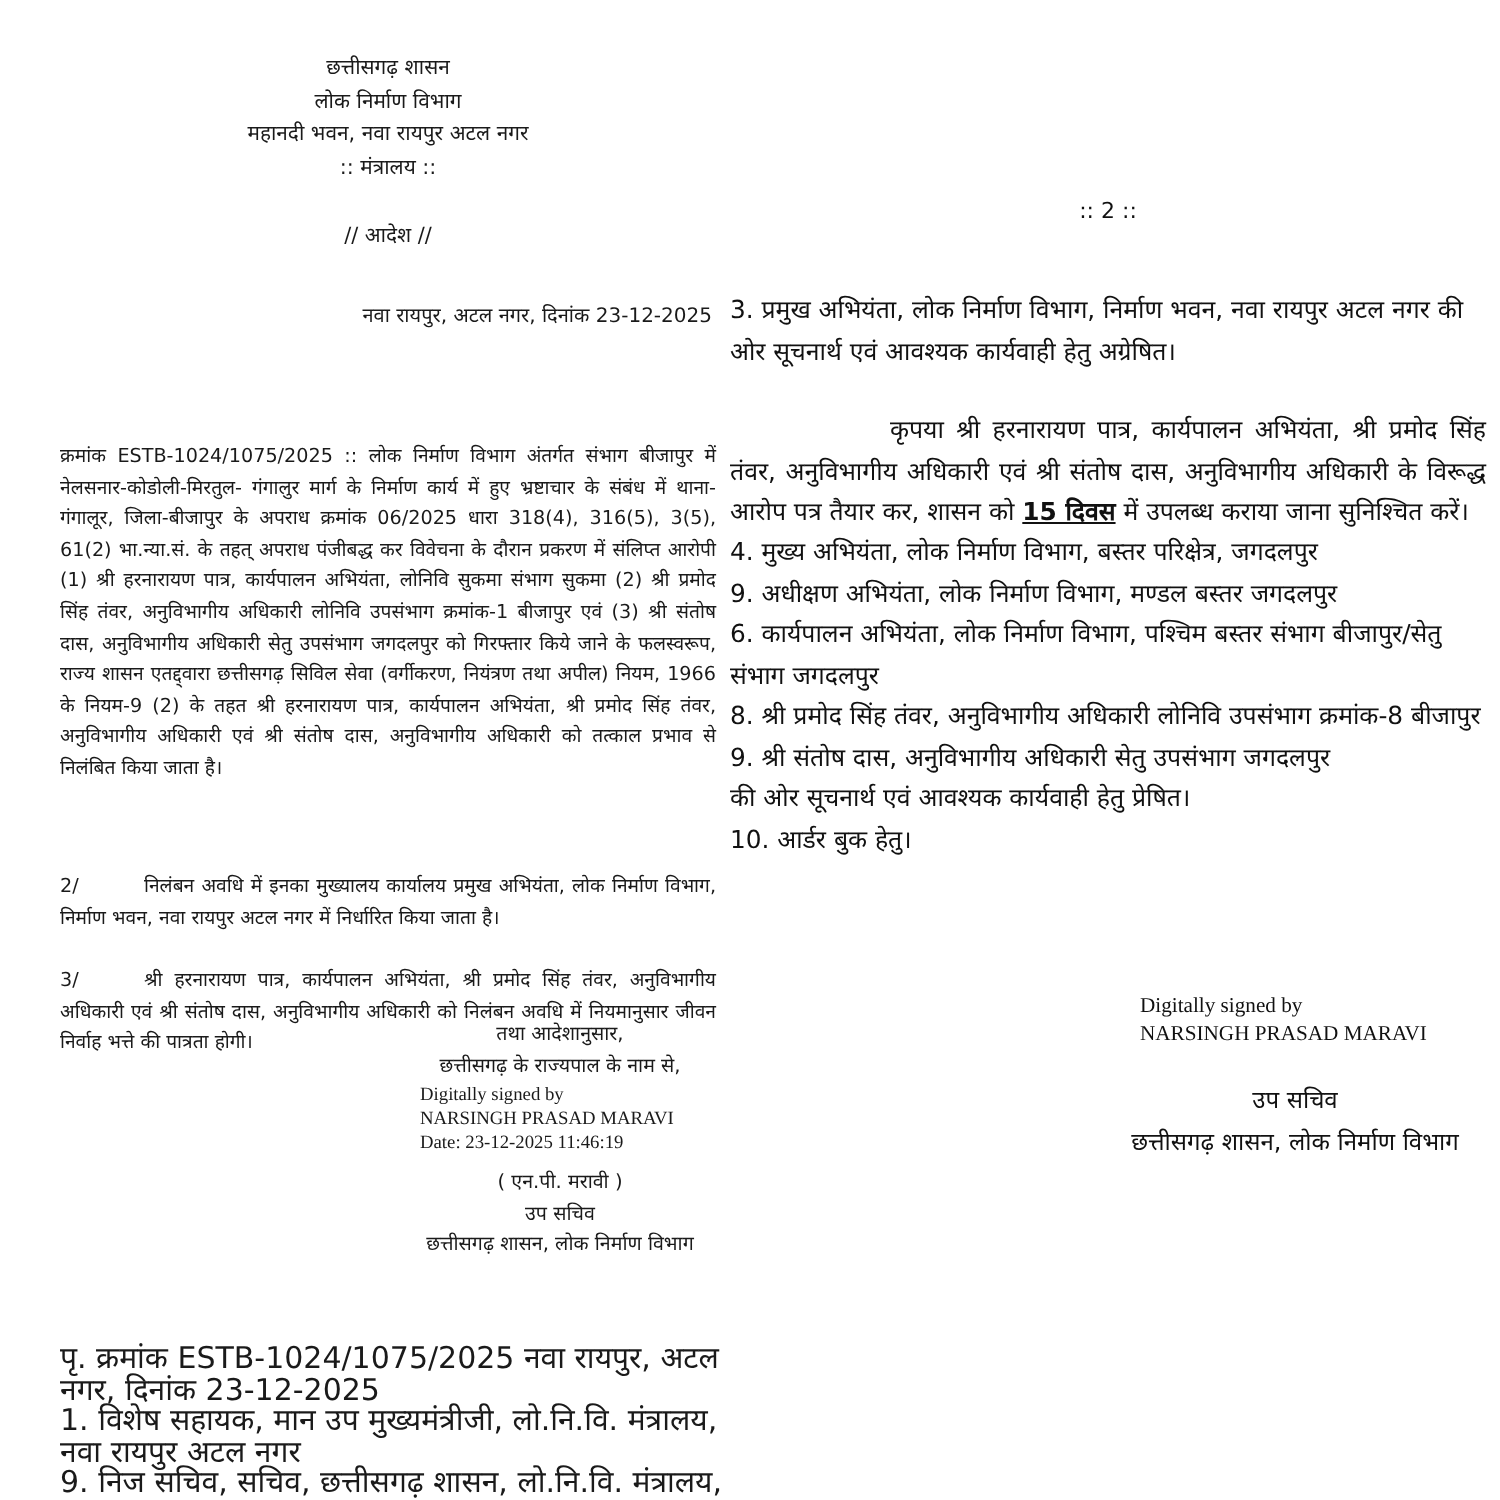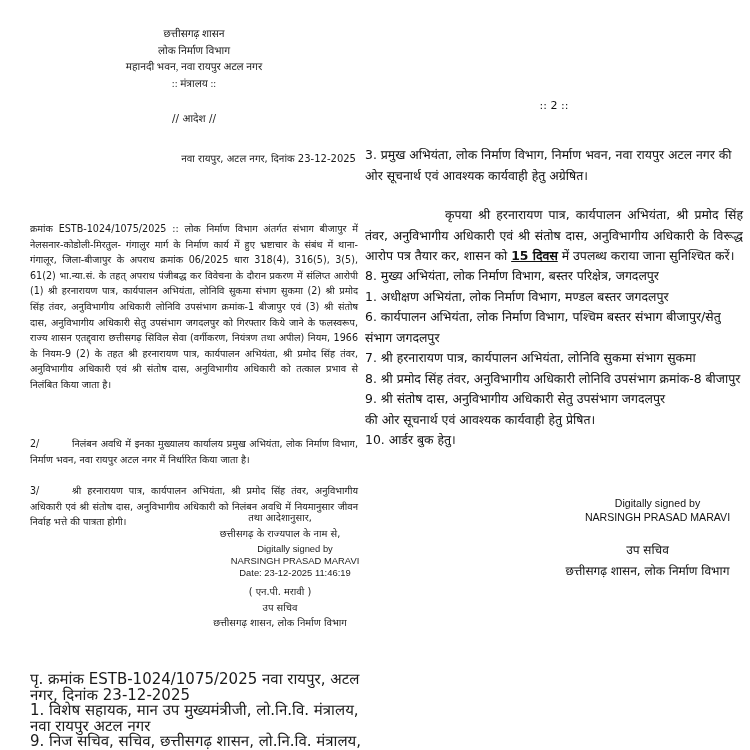--- a/index.html
+++ b/index.html
@@ -4,33 +4,33 @@
   <style>
     * { box-sizing: border-box; margin: 0; padding: 0; }
     html, body { width: 750px; height: 750px; background: #ffffff; overflow: hidden; }
     body { position: relative; color: #1a1a1a; font-family: "DejaVu Sans", sans-serif; }
 
     .page { position: absolute; top: 0; }
     .page-left { left: 30px; width: 328px; font-size: 9.6px; line-height: 15.6px; }
     .page-right { left: 365px; width: 378px; font-size: 12.4px; line-height: 20.5px; color: #111; }
 
     .hdr { position: absolute; left: 0; width: 328px; text-align: center; font-size: 10.4px; line-height: 16.5px; }
-    .hdr-block { top: 26px; font-family: Liberation Serif, serif; }
+    .hdr-block { top: 26px; }
     .aadesh { top: 110px; }
 
     .dateline { position: absolute; top: 151px; right: 2px; font-size: 10px; }
 
     .para { position: absolute; left: 0; width: 328px; text-align: justify; margin-top: 43px; }
     .p-main { top: 178px; }
     .p-2 { top: 393px; }
     .p-3 { top: 440px; }
     .indent-num { display: inline-block; width: 42px; }
 
     .sig-left { position: absolute; left: 150px; width: 200px; top: 510px; text-align: center; font-size: 9.8px; line-height: 15.5px; }
-    .dsig { text-align: center; font-family: Liberation Sans, sans-serif; font-size: 9.4px; line-height: 11.8px; padding-left: 30px; margin: 2px 0 6px 0; }
+    .dsig { text-align: left; font-family: Liberation Serif, serif; font-size: 9.4px; line-height: 11.8px; padding-left: 30px; margin: 2px 0 6px 0; }
 
     .copy-block { position: absolute; left: 0; top: 672px; width: 340px; font-size: 15px; line-height: 15.5px; }
 
     .pgnum { position: absolute; top: 96px; left: 0; width: 378px; text-align: center; font-size: 11px; }
 
     .r-line { position: absolute; left: 0; width: 378px; }
     .r-3 { top: 145px; }
     .r-kripya { top: 205px; text-align: justify; }
     .r-kripya .indent { display: inline-block; width: 80px; }
     .ul { text-decoration: underline; font-weight: bold; }
@@ -87,24 +87,23 @@
 <div class="page page-right">
   <div class="pgnum">:: 2 ::</div>
 
   <div class="r-line r-3">3. प्रमुख अभियंता, लोक निर्माण विभाग, निर्माण भवन, नवा रायपुर अटल नगर की ओर सूचनार्थ एवं आवश्यक कार्यवाही हेतु अग्रेषित।</div>
 
   <div class="r-line r-kripya">
     <span class="indent"></span><span>कृपया श्री हरनारायण पात्र, कार्यपालन अभियंता, श्री प्रमोद सिंह तंवर, अनुविभागीय अधिकारी एवं श्री संतोष दास, अनुविभागीय अधिकारी के विरूद्ध आरोप पत्र तैयार कर, शासन को </span><span class="ul">15 दिवस</span><span> में उपलब्ध कराया जाना सुनिश्चित करें।</span>
   </div>
 
   <div class="r-line r-list">
-    <div>8. मुख्य अभियंता, लोक निर्माण विभाग, बस्तर परिक्षेत्र, जगदलपुर</div>
-    <div>1. अधीक्षण अभियंता, लोक निर्माण विभाग, मण्डल बस्तर जगदलपुर</div>
+    <div>4. मुख्य अभियंता, लोक निर्माण विभाग, बस्तर परिक्षेत्र, जगदलपुर</div>
+    <div>9. अधीक्षण अभियंता, लोक निर्माण विभाग, मण्डल बस्तर जगदलपुर</div>
     <div>6. कार्यपालन अभियंता, लोक निर्माण विभाग, पश्चिम बस्तर संभाग बीजापुर/सेतु संभाग जगदलपुर</div>
-    <div>7. श्री हरनारायण पात्र, कार्यपालन अभियंता, लोनिवि सुकमा संभाग सुकमा</div>
     <div>8. श्री प्रमोद सिंह तंवर, अनुविभागीय अधिकारी लोनिवि उपसंभाग क्रमांक-8 बीजापुर</div>
     <div>9. श्री संतोष दास, अनुविभागीय अधिकारी सेतु उपसंभाग जगदलपुर</div>
     <div>की ओर सूचनार्थ एवं आवश्यक कार्यवाही हेतु प्रेषित।</div>
     <div>10. आर्डर बुक हेतु।</div>
   </div>
 
   <div class="sig-right">
     <div class="dsig">
       <div>Digitally signed by</div>
       <div>NARSINGH PRASAD MARAVI</div>

